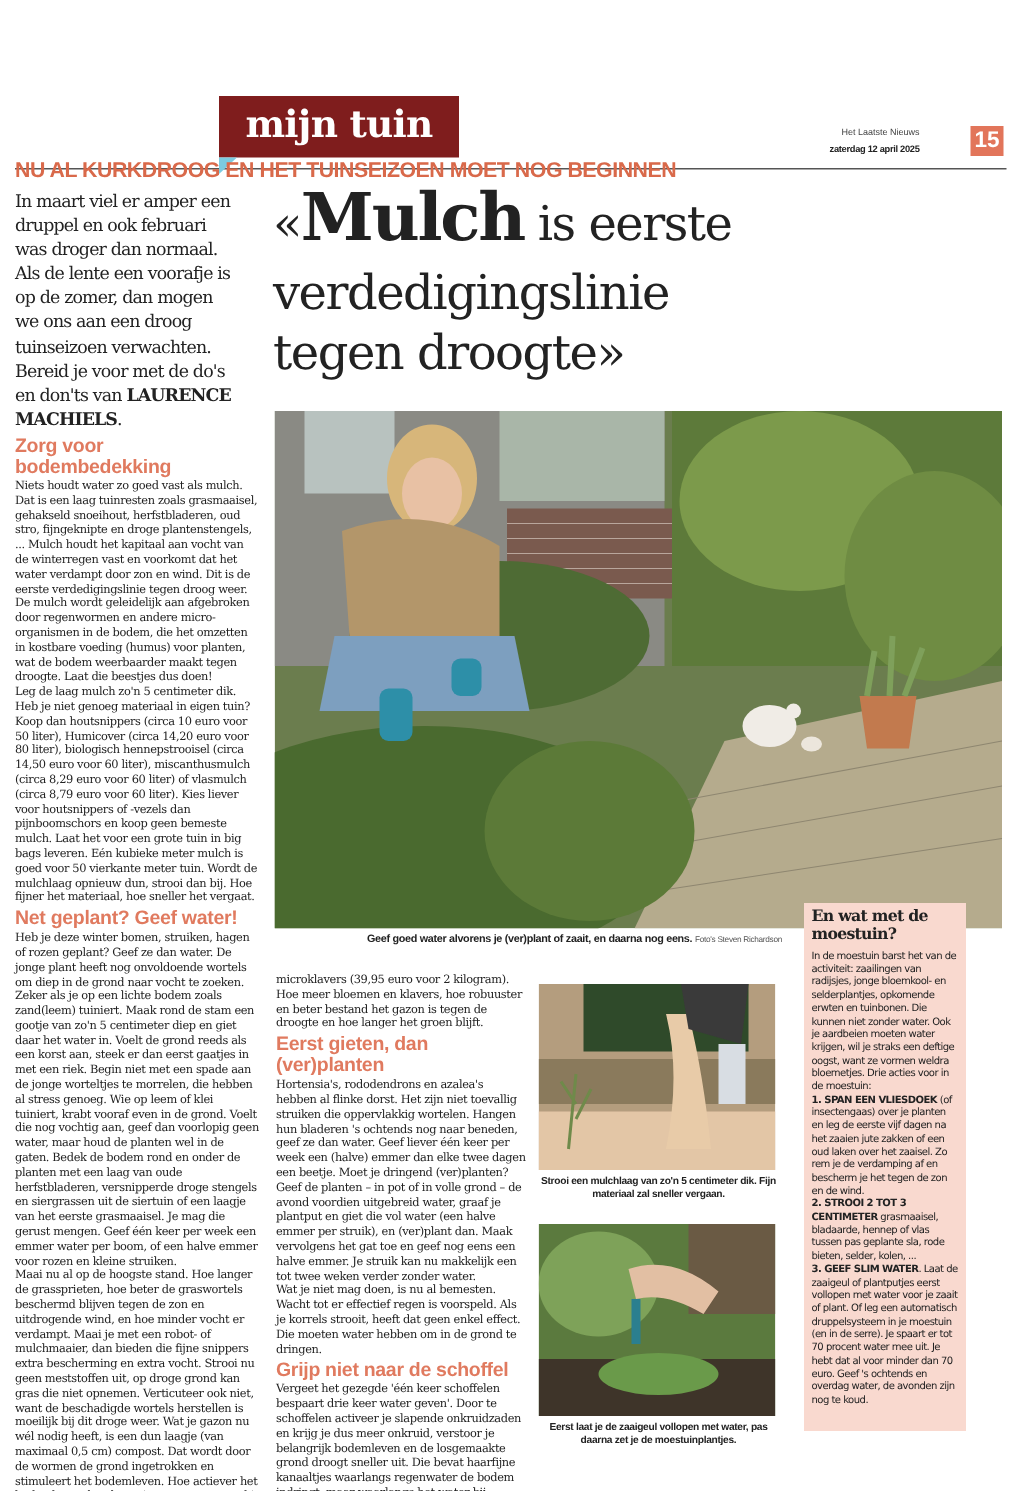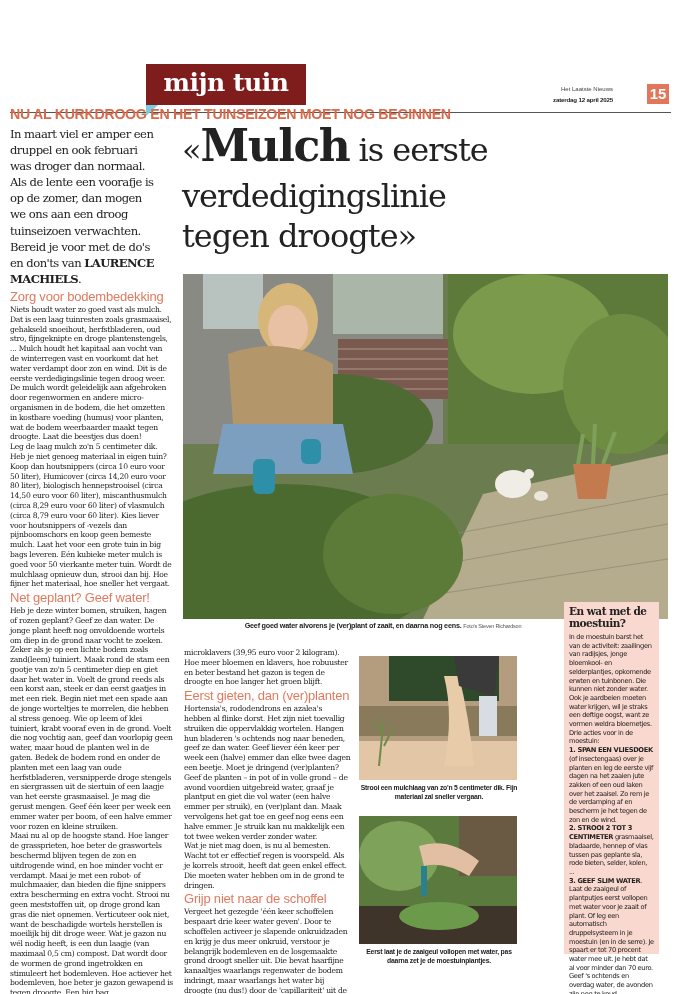--- a/index.html
+++ b/index.html
@@ -21,36 +21,36 @@
   .intro { position: absolute; left: 10px; top: 126px; width: 150px; font-family: "DejaVu Serif", serif; font-size: 11.6px; line-height: 16.1px; color: #222; letter-spacing: -0.55px; }
   .intro .author { font-weight: bold; letter-spacing: -0.6px; }
 
   .headline { position: absolute; left: 182px; top: 126px; width: 480px; font-family: "DejaVu Serif", serif; color: #222; line-height: 40px; }
   .headline .big { font-weight: bold; font-size: 44px; letter-spacing: -1.5px; }
   .headline .rest { font-size: 32px; letter-spacing: -1px; }
   .headline .line { font-size: 32px; letter-spacing: -1px; display: block; }
 
   .col { position: absolute; font-family: "DejaVu Serif", serif; font-size: 7.6px; line-height: 9.8px; color: #222; letter-spacing: -0.25px; text-align: left; }
   .col p { margin: 0; }
-  .col h3 { font-family: "Liberation Sans", sans-serif; font-weight: normal; color: #e07a5f; font-size: 13px; line-height: 14px; margin: 2px 0 1px 0; letter-spacing: -0.2px; }
+  .col h3 { font-family: "Liberation Sans", sans-serif; font-weight: bold; color: #e07a5f; font-size: 13px; line-height: 14px; margin: 2px 0 1px 0; letter-spacing: -0.2px; }
 
   .col1 { left: 10px; top: 288px; width: 163px; }
   .col2 { left: 184px; top: 648px; width: 167px; }
 
   .photo-main { position: absolute; left: 183px; top: 274px; width: 485px; height: 345px; overflow: hidden; }
   .caption-main { position: absolute; left: 183px; top: 621px; width: 400px; font-family: "Liberation Sans", sans-serif; font-size: 7.2px; font-weight: bold; color: #222; text-align: center; letter-spacing: -0.2px; }
   .caption-main .credit { font-weight: normal; font-size: 5.5px; color: #555; }
 
   .photo-mulch { position: absolute; left: 359px; top: 656px; width: 158px; height: 124px; overflow: hidden; }
   .caption-mulch { position: absolute; left: 355px; top: 783px; width: 168px; font-family: "Liberation Sans", sans-serif; font-size: 6.8px; font-weight: bold; line-height: 9px; color: #222; text-align: center; letter-spacing: -0.2px; }
 
   .photo-sow { position: absolute; left: 359px; top: 816px; width: 158px; height: 128px; overflow: hidden; }
   .caption-sow { position: absolute; left: 355px; top: 947px; width: 168px; font-family: "Liberation Sans", sans-serif; font-size: 6.8px; font-weight: bold; line-height: 9px; color: #222; text-align: center; letter-spacing: -0.2px; }
 
-  .sidebar { position: absolute; left: 564px; top: 602px; width: 95px; height: 352px; background: #f9d9cf; padding: 4px 5px; }
+  .sidebar { position: absolute; left: 536px; top: 602px; width: 108px; height: 352px; background: #f9d9cf; padding: 4px 5px; }
   .sidebar h4 { font-family: "DejaVu Serif", serif; font-weight: bold; font-size: 10.5px; line-height: 11.5px; color: #222; letter-spacing: -0.5px; margin-bottom: 4px; }
   .sidebar .body { font-family: "DejaVu Sans", sans-serif; font-size: 6.7px; line-height: 8.7px; color: #222; letter-spacing: -0.35px; }
   .sidebar .body b { font-weight: bold; }
 </style>
 </head>
 <body>
 
 <div class="masthead">
   <div class="paper">Het Laatste Nieuws</div>
   <div class="date">zaterdag 12 april 2025</div>

